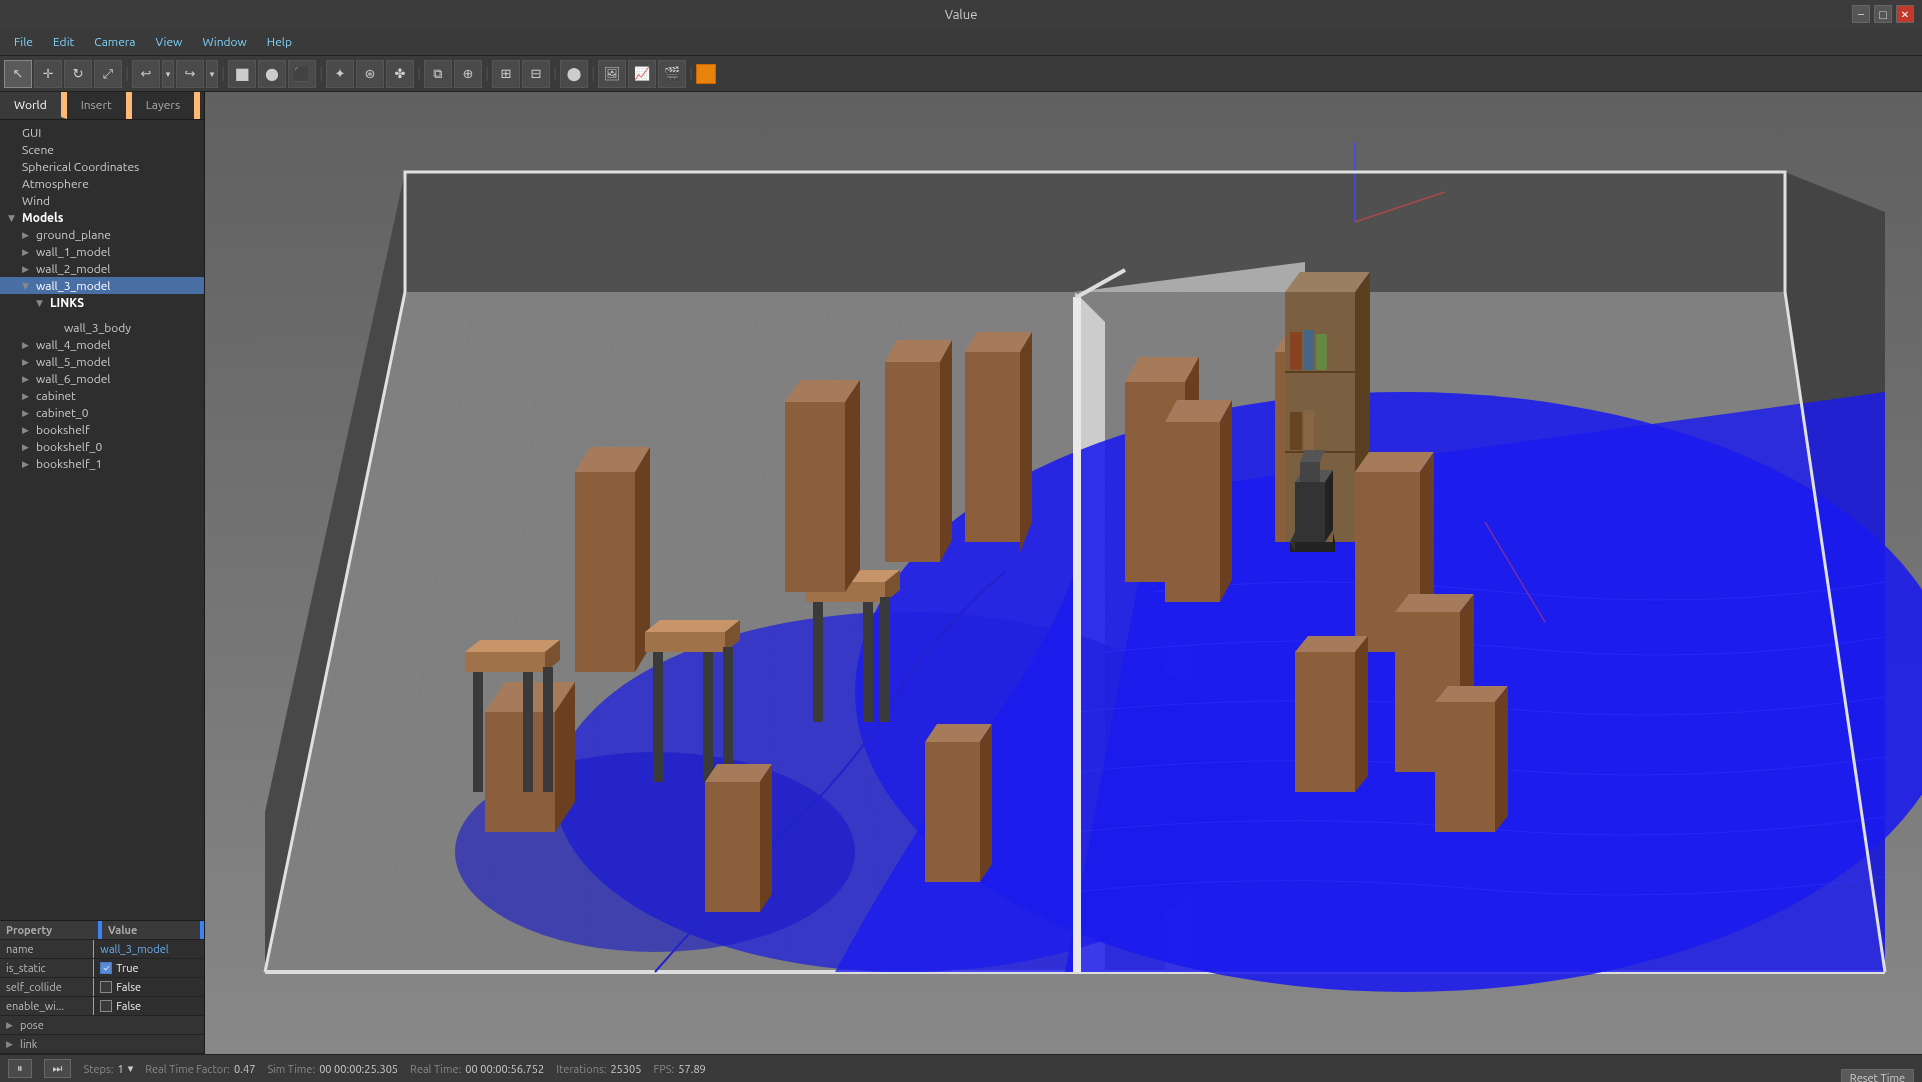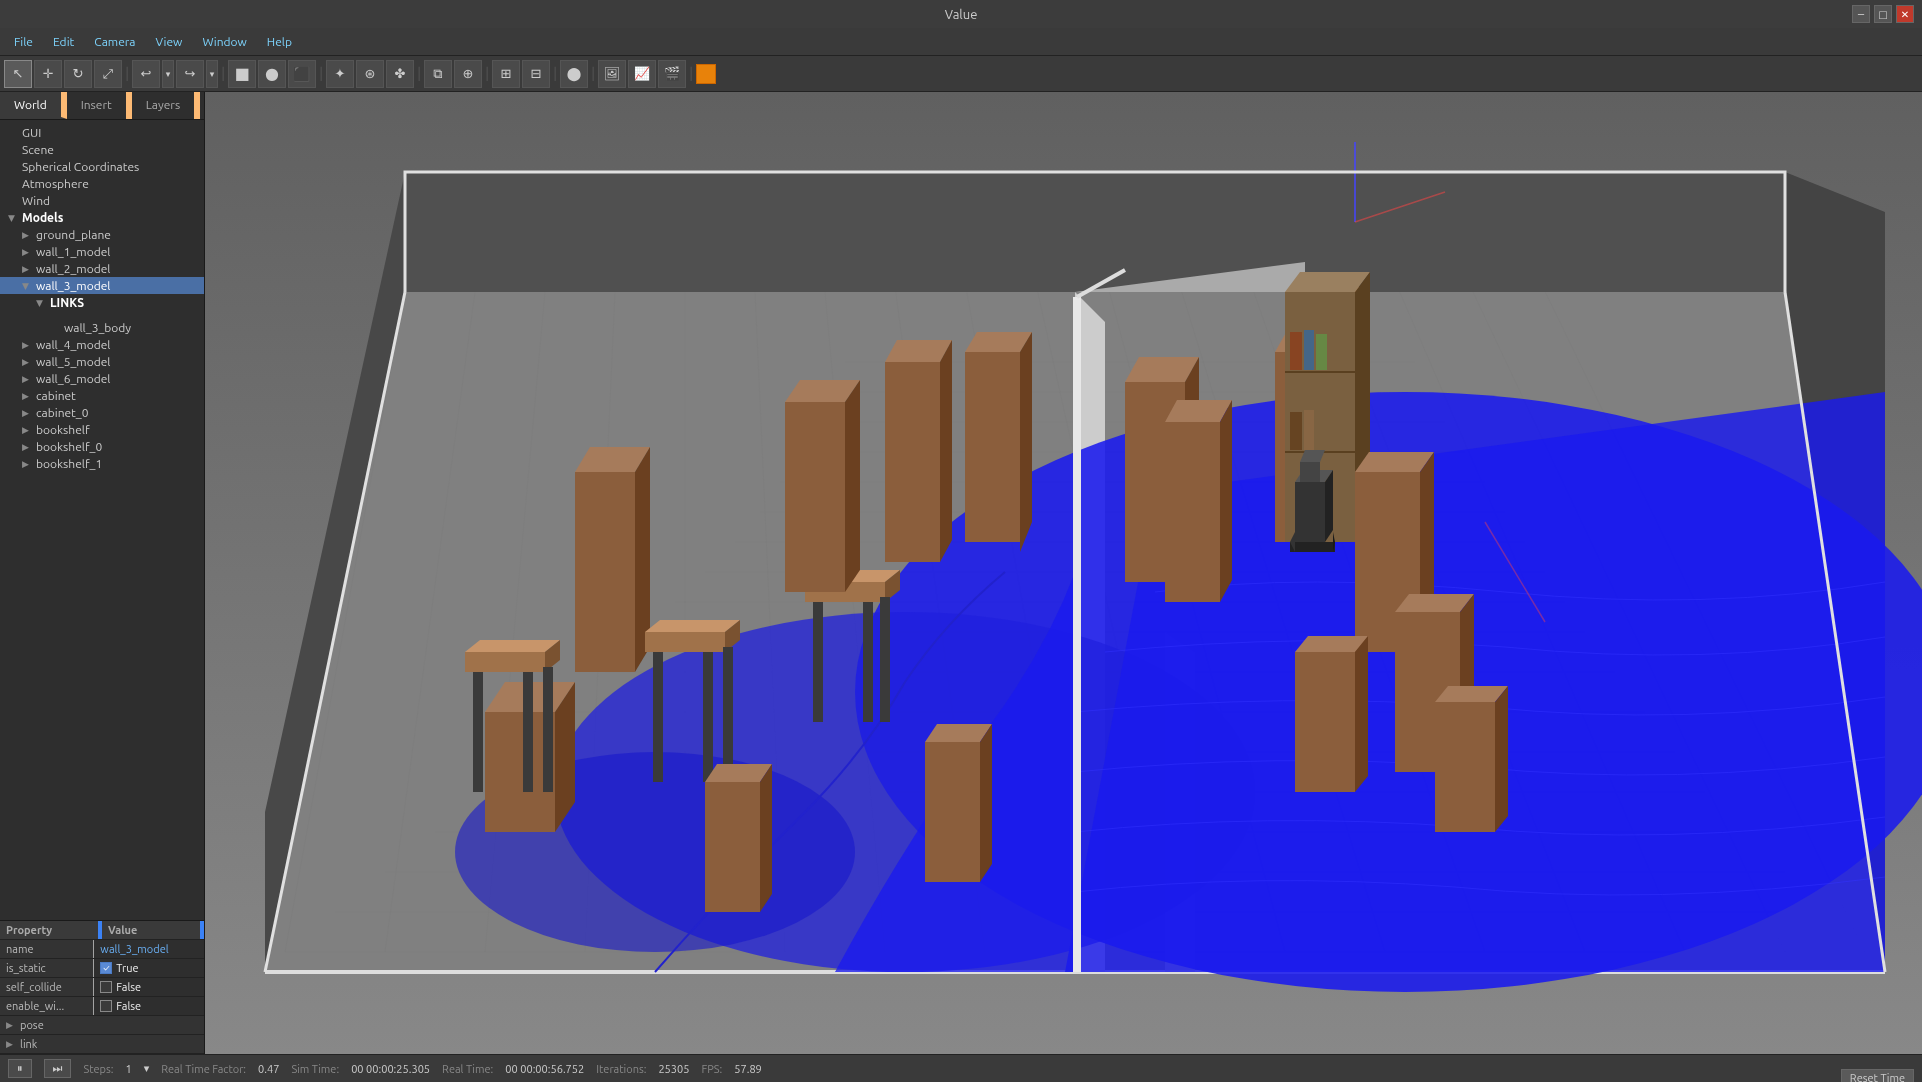--- a/index.html
+++ b/index.html
@@ -240,21 +240,21 @@
       display: flex;
       align-items: center;
       padding: 0 8px;
       gap: 12px;
       font-size: 11px;
       color: #ccc;
     }
     .status-item {
       display: flex;
       align-items: center;
-      gap: 12px;
+      gap: 4px;
     }
     .status-label { color: #888; }
     .status-val { color: #ccc; }
     .pause-btn, .step-btn, .reset-btn {
       background: #4a4a4a;
       border: 1px solid #666;
       color: #ccc;
       padding: 2px 8px;
       font-size: 11px;
       cursor: pointer;

